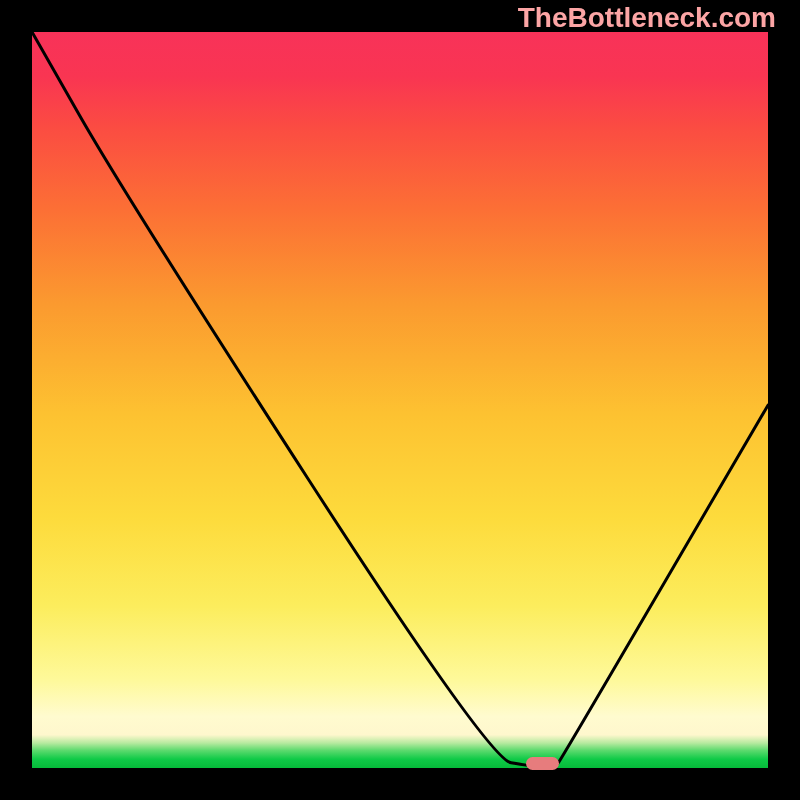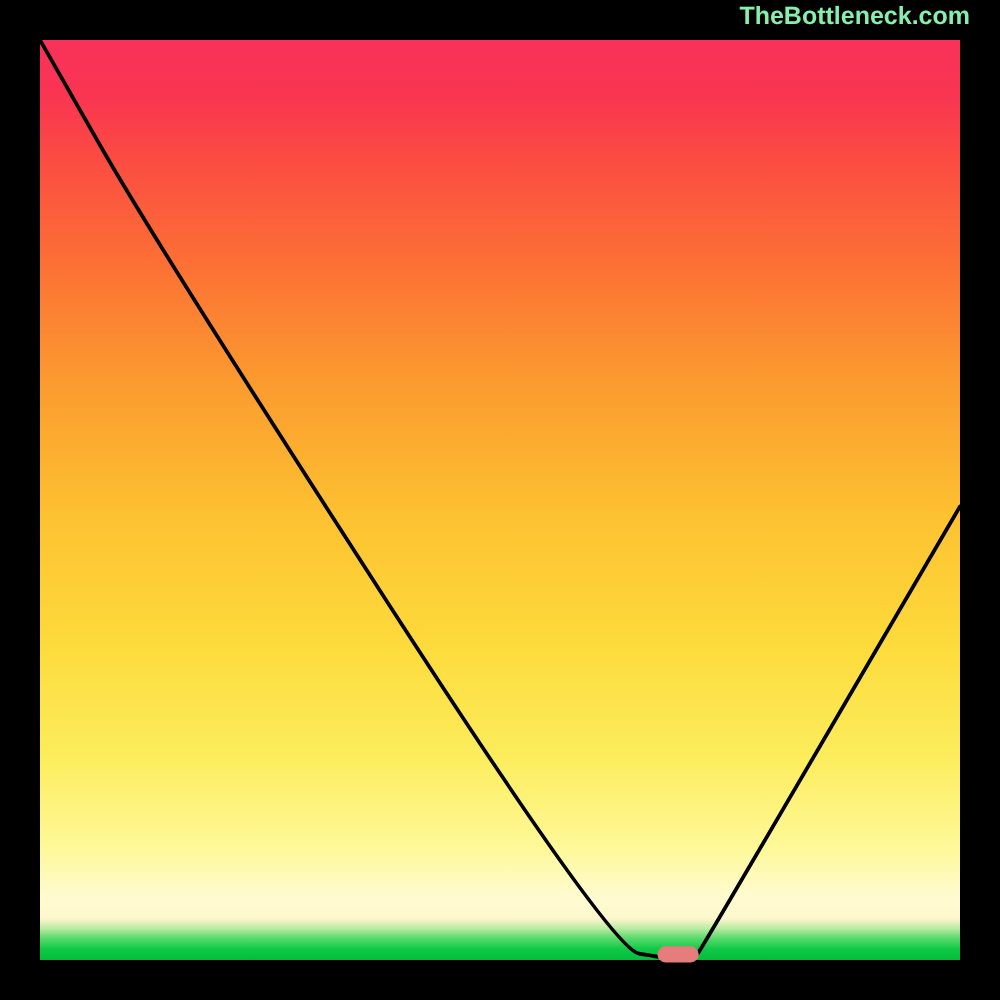--- a/index.html
+++ b/index.html
@@ -16,22 +16,22 @@
     left: 0;
     top: 0;
     width: 800px;
     height: 800px;
     background: #000;
   }
   .watermark {
     position: absolute;
     top: 2px;
     right: 24px;
-    color: #86efac;
-    font-size: 20px;
+    color: #fca5a5;
+    font-size: 28px;
     font-weight: 600;
     user-select: none;
     letter-spacing: 0;
     text-align: right;
   }
   .plot {
     position: absolute;
     left: 32px;
     top: 32px;
     width: 736px;

